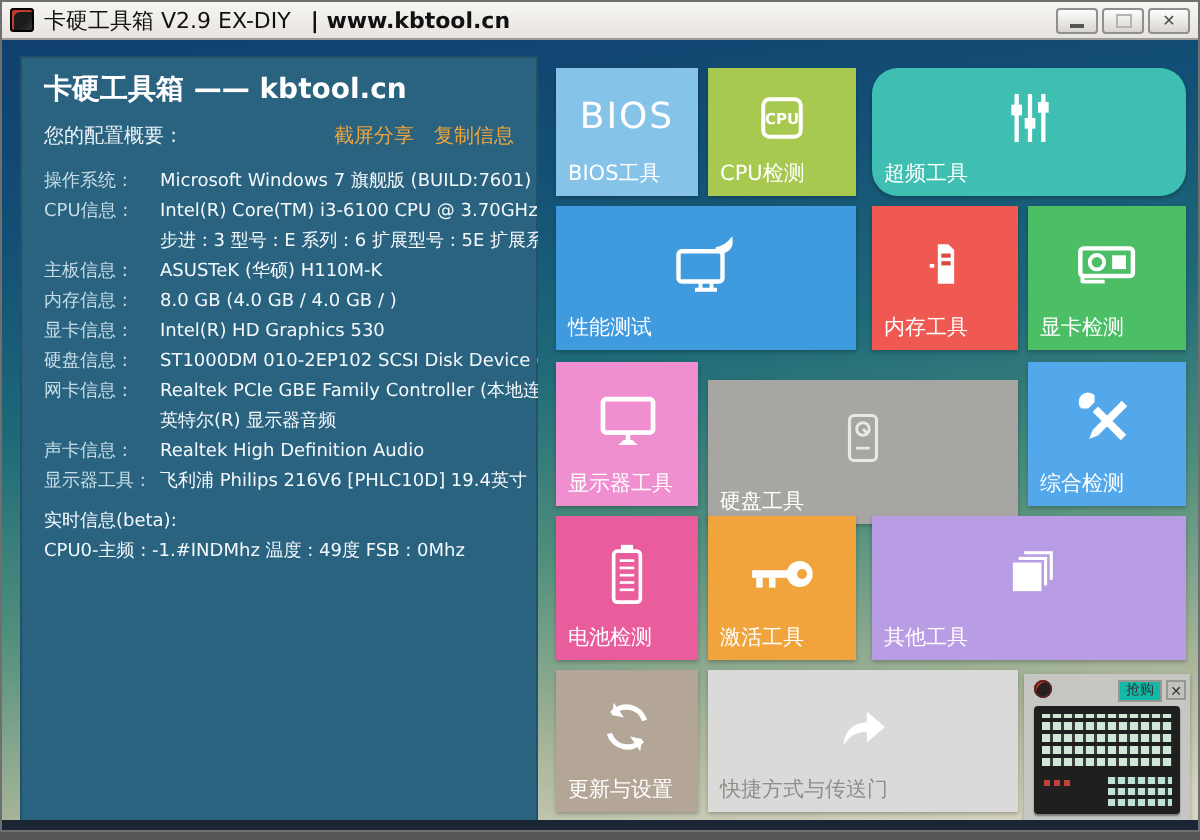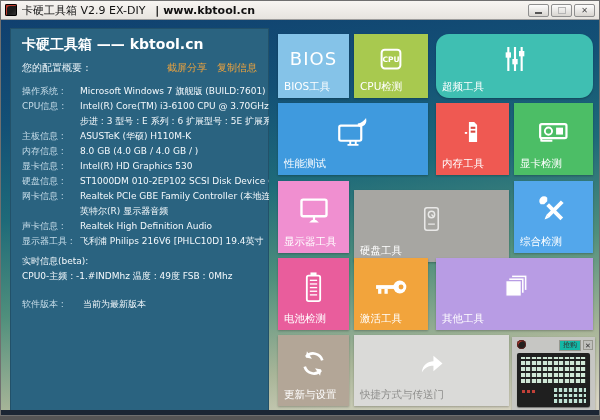--- a/index.html
+++ b/index.html
@@ -84,24 +84,20 @@
           <div class="spec-line"><span class="spec-label">硬盘信息 :</span><span class="spec-value">ST1000DM 010-2EP102 SCSI Disk Device (1.0 TB)</span></div>
           <div class="spec-line"><span class="spec-label">网卡信息 :</span><span class="spec-value">Realtek PCIe GBE Family Controller (本地连接)</span></div>
           <div class="spec-line"><span class="spec-label"></span><span class="spec-value">英特尔(R) 显示器音频</span></div>
           <div class="spec-line"><span class="spec-label">声卡信息 :</span><span class="spec-value">Realtek High Definition Audio</span></div>
           <div class="spec-line"><span class="spec-label">显示器工具 :</span><span class="spec-value">飞利浦 Philips 216V6 [PHLC10D] 19.4英寸</span></div>
         </div>
       <div class="realtime">
         <div>实时信息(beta):</div>
         <div>CPU0-主频 : -1.#INDMhz 温度 : 49度 FSB : 0Mhz</div>
       </div>
-      <div class="version">
-        <span class="spec-label">软件版本 :</span>
-        <span class="spec-value">当前为最新版本</span>
-      </div>
     </div>
 
     <div id="tiles">
         <div class="tile" style="left: 277px; top: 14px; width: 71px; height: 64px; background: rgb(133, 195, 232);">
           <div class="big-text">BIOS</div>
           <div class="t-label" style="color: rgb(255, 255, 255);">BIOS工具</div>
         </div>
         <div class="tile" style="left: 353px; top: 14px; width: 74px; height: 64px; background: rgb(168, 201, 79);">
           <div class="icon">
             <svg viewBox="0 0 24 24" width="30" height="30">

